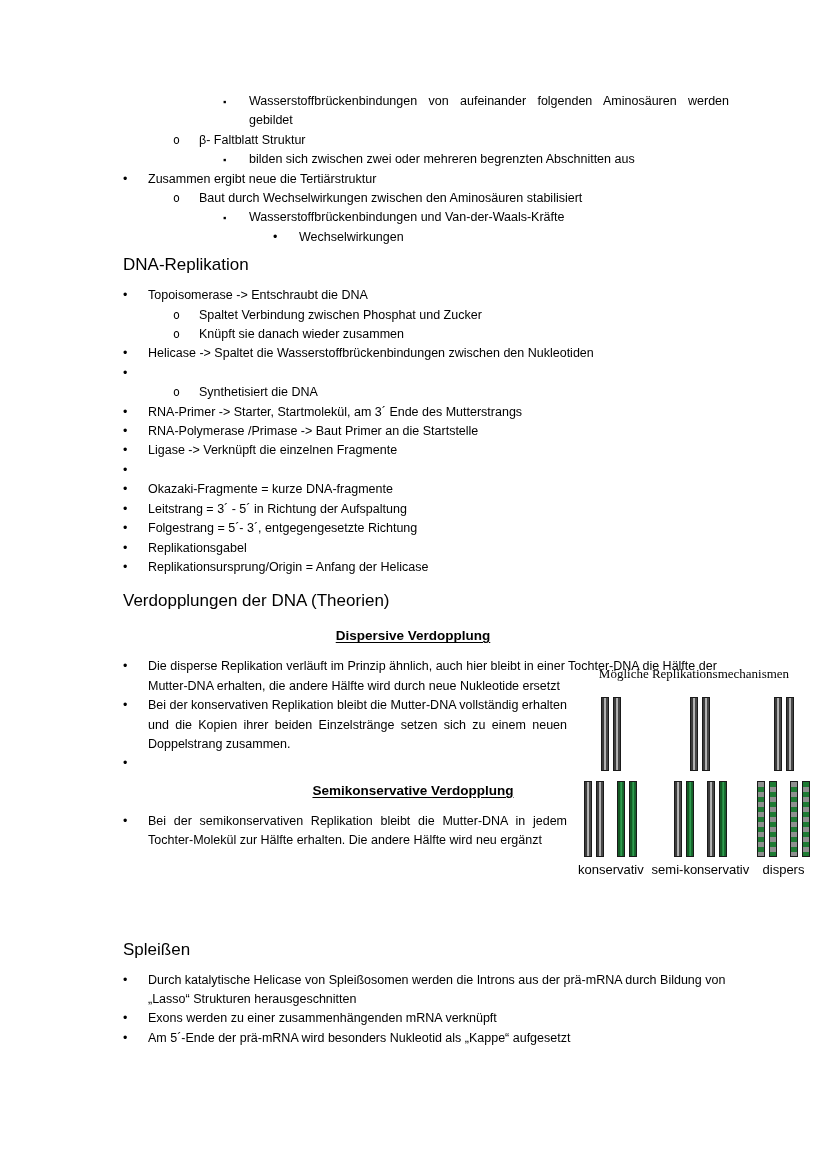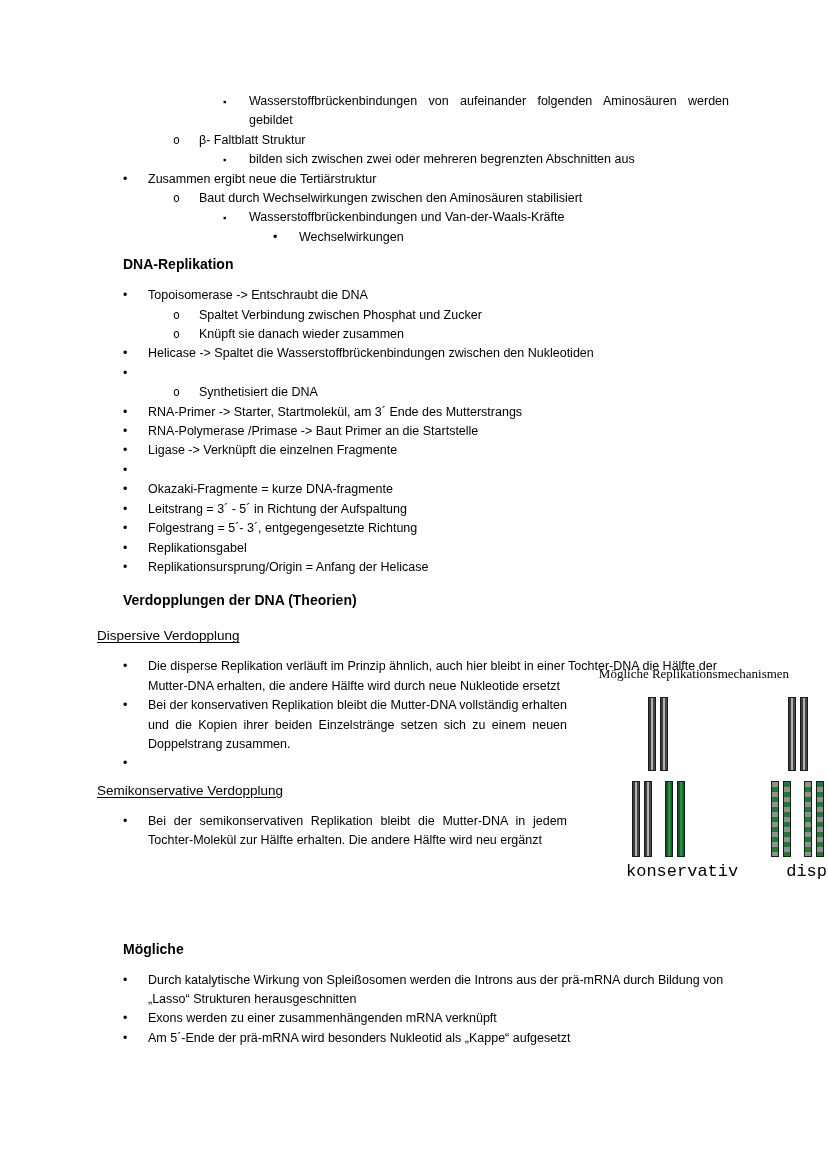--- a/index.html
+++ b/index.html
@@ -26,23 +26,23 @@
   }
   .li .marker { position: absolute; top: 0; }
   .lv1 { padding-left: 51px; }  .lv1 .marker { left: 26px; }
   .lv2 { padding-left: 102px; } .lv2 .marker { left: 76px; font-family: "DejaVu Sans Mono", monospace; font-size: 11.5px; }
   .lv3 { padding-left: 152px; } .lv3 .marker { left: 126px; font-size: 9.5px; line-height: 19.4px; }
   .lv4 { padding-left: 202px; } .lv4 .marker { left: 176px; }
   .li.justify { text-align: justify; text-align-last: left; }
   .li.narrow { padding-right: 162px; }
 
   
-  h2 { font-size: 14px; font-weight: 700; line-height: 17px; padding-left: 26px; }
-  h3.sub { font-size: 13.5px; font-weight: 400; line-height: 17px;
-           text-decoration: underline; text-underline-offset: 2px; margin-bottom: 13px; }
+  h2 { font-size: 17px; font-weight: 400; line-height: 17px; padding-left: 26px; }
+  h3.sub { font-size: 13.5px; font-weight: 700; line-height: 17px;
+           text-decoration: underline; text-underline-offset: 2px; margin-bottom: 13px; text-align: center; }
   #dna-heading { margin: 9px 0 13px; }
   #theories-heading { margin-top: 15px; }
   #dispersive-heading { margin-top: 18px; }
   #konservative-heading { margin-top: 10px; }
   #semikonservative-heading { margin-top: 8px; }
   #spleissen-heading { margin: 90px 0 13px; }
 
   
   .figure {
     position: absolute;
@@ -67,25 +67,24 @@
   .daughters .bar { height: 76px; }
   .bar.old {
     background: linear-gradient(90deg, #3c3c3c 0%, #3c3c3c 30%, #cfcfcf 45%, #cfcfcf 55%, #474747 72%, #474747 100%);
   }
   .bar.new {
     background: linear-gradient(90deg, #135a24 0%, #135a24 28%, #2f9e4f 48%, #2f9e4f 58%, #15622a 78%, #15622a 100%);
   }
   .bar.mix { background: repeating-linear-gradient(180deg, #8f8f8f 0 5px, #1e7b33 5px 10px); }
   .pair .bar.mix:nth-child(2) { background: repeating-linear-gradient(180deg, #1e7b33 0 5px, #8f8f8f 5px 10px); }
   .fig-label {
-    font-family: Liberation Mono, monospace;
-    font-size: 17px;
+    font-family: Liberation Sans, sans-serif;
+    font-size: 13px;
     margin-top: 5px;
     white-space: nowrap;
-    margin-left: 48px;
   }
 </style>
 </head>
 <body>
 
 <div class="page">
 
   <div class="list" id="intro-list">
       <div class="li lv3 justify"><span class="marker">▪</span><span class="txt">Wasserstoffbrückenbindungen von aufeinander folgenden Aminosäuren werden gebildet</span></div>
       <div class="li lv2"><span class="marker">o</span><span class="txt">β- Faltblatt Struktur</span></div>
@@ -125,23 +124,23 @@
   <div class="list">
       <div class="li lv1 justify narrow"><span class="marker">•</span><span class="txt">Bei der konservativen Replikation bleibt die Mutter-DNA vollständig erhalten und die Kopien ihrer beiden Einzelstränge setzen sich zu einem neuen Doppelstrang zusammen.</span></div>
       <div class="li lv1"><span class="marker">•</span><span class="txt"></span></div>
     </div>
 
   <h3 class="sub" id="semikonservative-heading">Semikonservative Verdopplung</h3>
   <div class="list">
       <div class="li lv1 justify narrow"><span class="marker">•</span><span class="txt">Bei der semikonservativen Replikation bleibt die Mutter-DNA in jedem Tochter-Molekül zur Hälfte erhalten. Die andere Hälfte wird neu ergänzt</span></div>
     </div>
 
-  <h2 id="spleissen-heading">Mögliche</h2>
-  <div class="list">
-      <div class="li lv1"><span class="marker">•</span><span class="txt">Durch katalytische Wirkung von Spleißosomen werden die Introns aus der prä-mRNA durch Bildung von „Lasso“ Strukturen herausgeschnitten</span></div>
+  <h2 id="spleissen-heading">Spleißen</h2>
+  <div class="list">
+      <div class="li lv1"><span class="marker">•</span><span class="txt">Durch katalytische Helicase von Spleißosomen werden die Introns aus der prä-mRNA durch Bildung von „Lasso“ Strukturen herausgeschnitten</span></div>
       <div class="li lv1"><span class="marker">•</span><span class="txt">Exons werden zu einer zusammenhängenden mRNA verknüpft</span></div>
       <div class="li lv1"><span class="marker">•</span><span class="txt">Am 5´-Ende der prä-mRNA wird besonders Nukleotid als „Kappe“ aufgesetzt</span></div>
     </div>
 
   <div class="figure">
     <div class="fig-title">Mögliche Replikationsmechanismen</div>
     <div class="fig-columns" id="figure-columns">
         <div class="fig-col">
           <div class="pair parent">
             <div class="bar old"></div>
@@ -159,43 +158,43 @@
           </div>
           <div class="fig-label">konservativ</div>
         </div>
         <div class="fig-col">
           <div class="pair parent">
             <div class="bar old"></div>
             <div class="bar old"></div>
           </div>
           <div class="daughters">
             <div class="pair">
-              <div class="bar mix"></div>
-              <div class="bar mix"></div>
-            </div>
-            <div class="pair">
-              <div class="bar mix"></div>
-              <div class="bar mix"></div>
-            </div>
-          </div>
-          <div class="fig-label">dispers</div>
+              <div class="bar old"></div>
+              <div class="bar new"></div>
+            </div>
+            <div class="pair">
+              <div class="bar old"></div>
+              <div class="bar new"></div>
+            </div>
+          </div>
+          <div class="fig-label">semi-konservativ</div>
         </div>
         <div class="fig-col">
           <div class="pair parent">
             <div class="bar old"></div>
             <div class="bar old"></div>
           </div>
           <div class="daughters">
             <div class="pair">
-              <div class="bar old"></div>
-              <div class="bar new"></div>
-            </div>
-            <div class="pair">
-              <div class="bar old"></div>
-              <div class="bar new"></div>
-            </div>
-          </div>
-          <div class="fig-label">semi-konservativ</div>
+              <div class="bar mix"></div>
+              <div class="bar mix"></div>
+            </div>
+            <div class="pair">
+              <div class="bar mix"></div>
+              <div class="bar mix"></div>
+            </div>
+          </div>
+          <div class="fig-label">dispers</div>
         </div>
       </div>
   </div>
 
 </div>
 
 </body></html>

